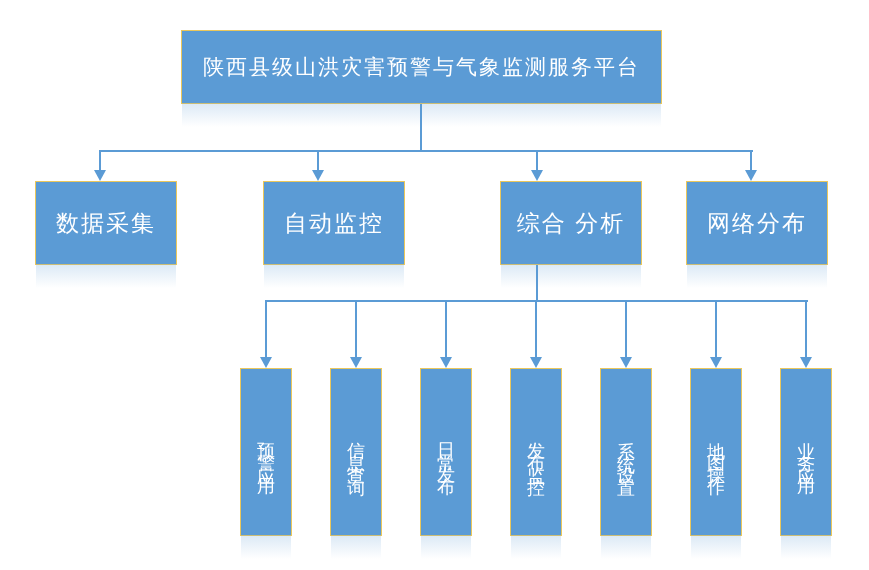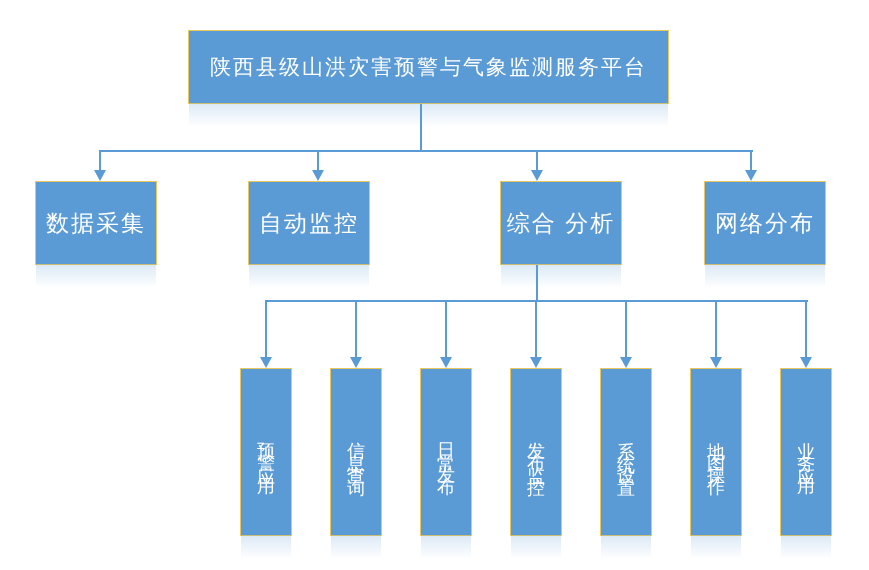--- a/index.html
+++ b/index.html
@@ -28,31 +28,31 @@
   
   .node::after {
     content: "";
     position: absolute;
     left: 0; right: 0; top: 100%;
     height: 24px;
     background: linear-gradient(to bottom, rgba(91,155,213,0.22), rgba(91,155,213,0));
     pointer-events: none;
   }
   .root {
-    left: 188px; top: 30px; width: 481px; height: 74px;
+    left: 181px; top: 30px; width: 481px; height: 74px;
     font-size: 21px; letter-spacing: 2px;
   }
   .l2 {
-    top: 181px; width: 122px; height: 84px;
+    top: 181px; width: 142px; height: 84px;
     font-size: 23px; letter-spacing: 2px;
   }
   .l2-1 { left: 35px; }
-  .l2-2 { left: 248px; }
+  .l2-2 { left: 263px; }
   .l2-3 { left: 472px; margin-left: 28px; }
-  .l2-4 { left: 686px; margin-left: 18px; }
+  .l2-4 { left: 686px; }
   .l3 {
     top: 368px; width: 52px; height: 168px;
     font-size: 18px;
     writing-mode: vertical-rl;
     text-orientation: upright;
     letter-spacing: 12px;
   }
   .l3-1 { left: 240px; }
   .l3-2 { left: 330px; }
   .l3-3 { left: 420px; }

